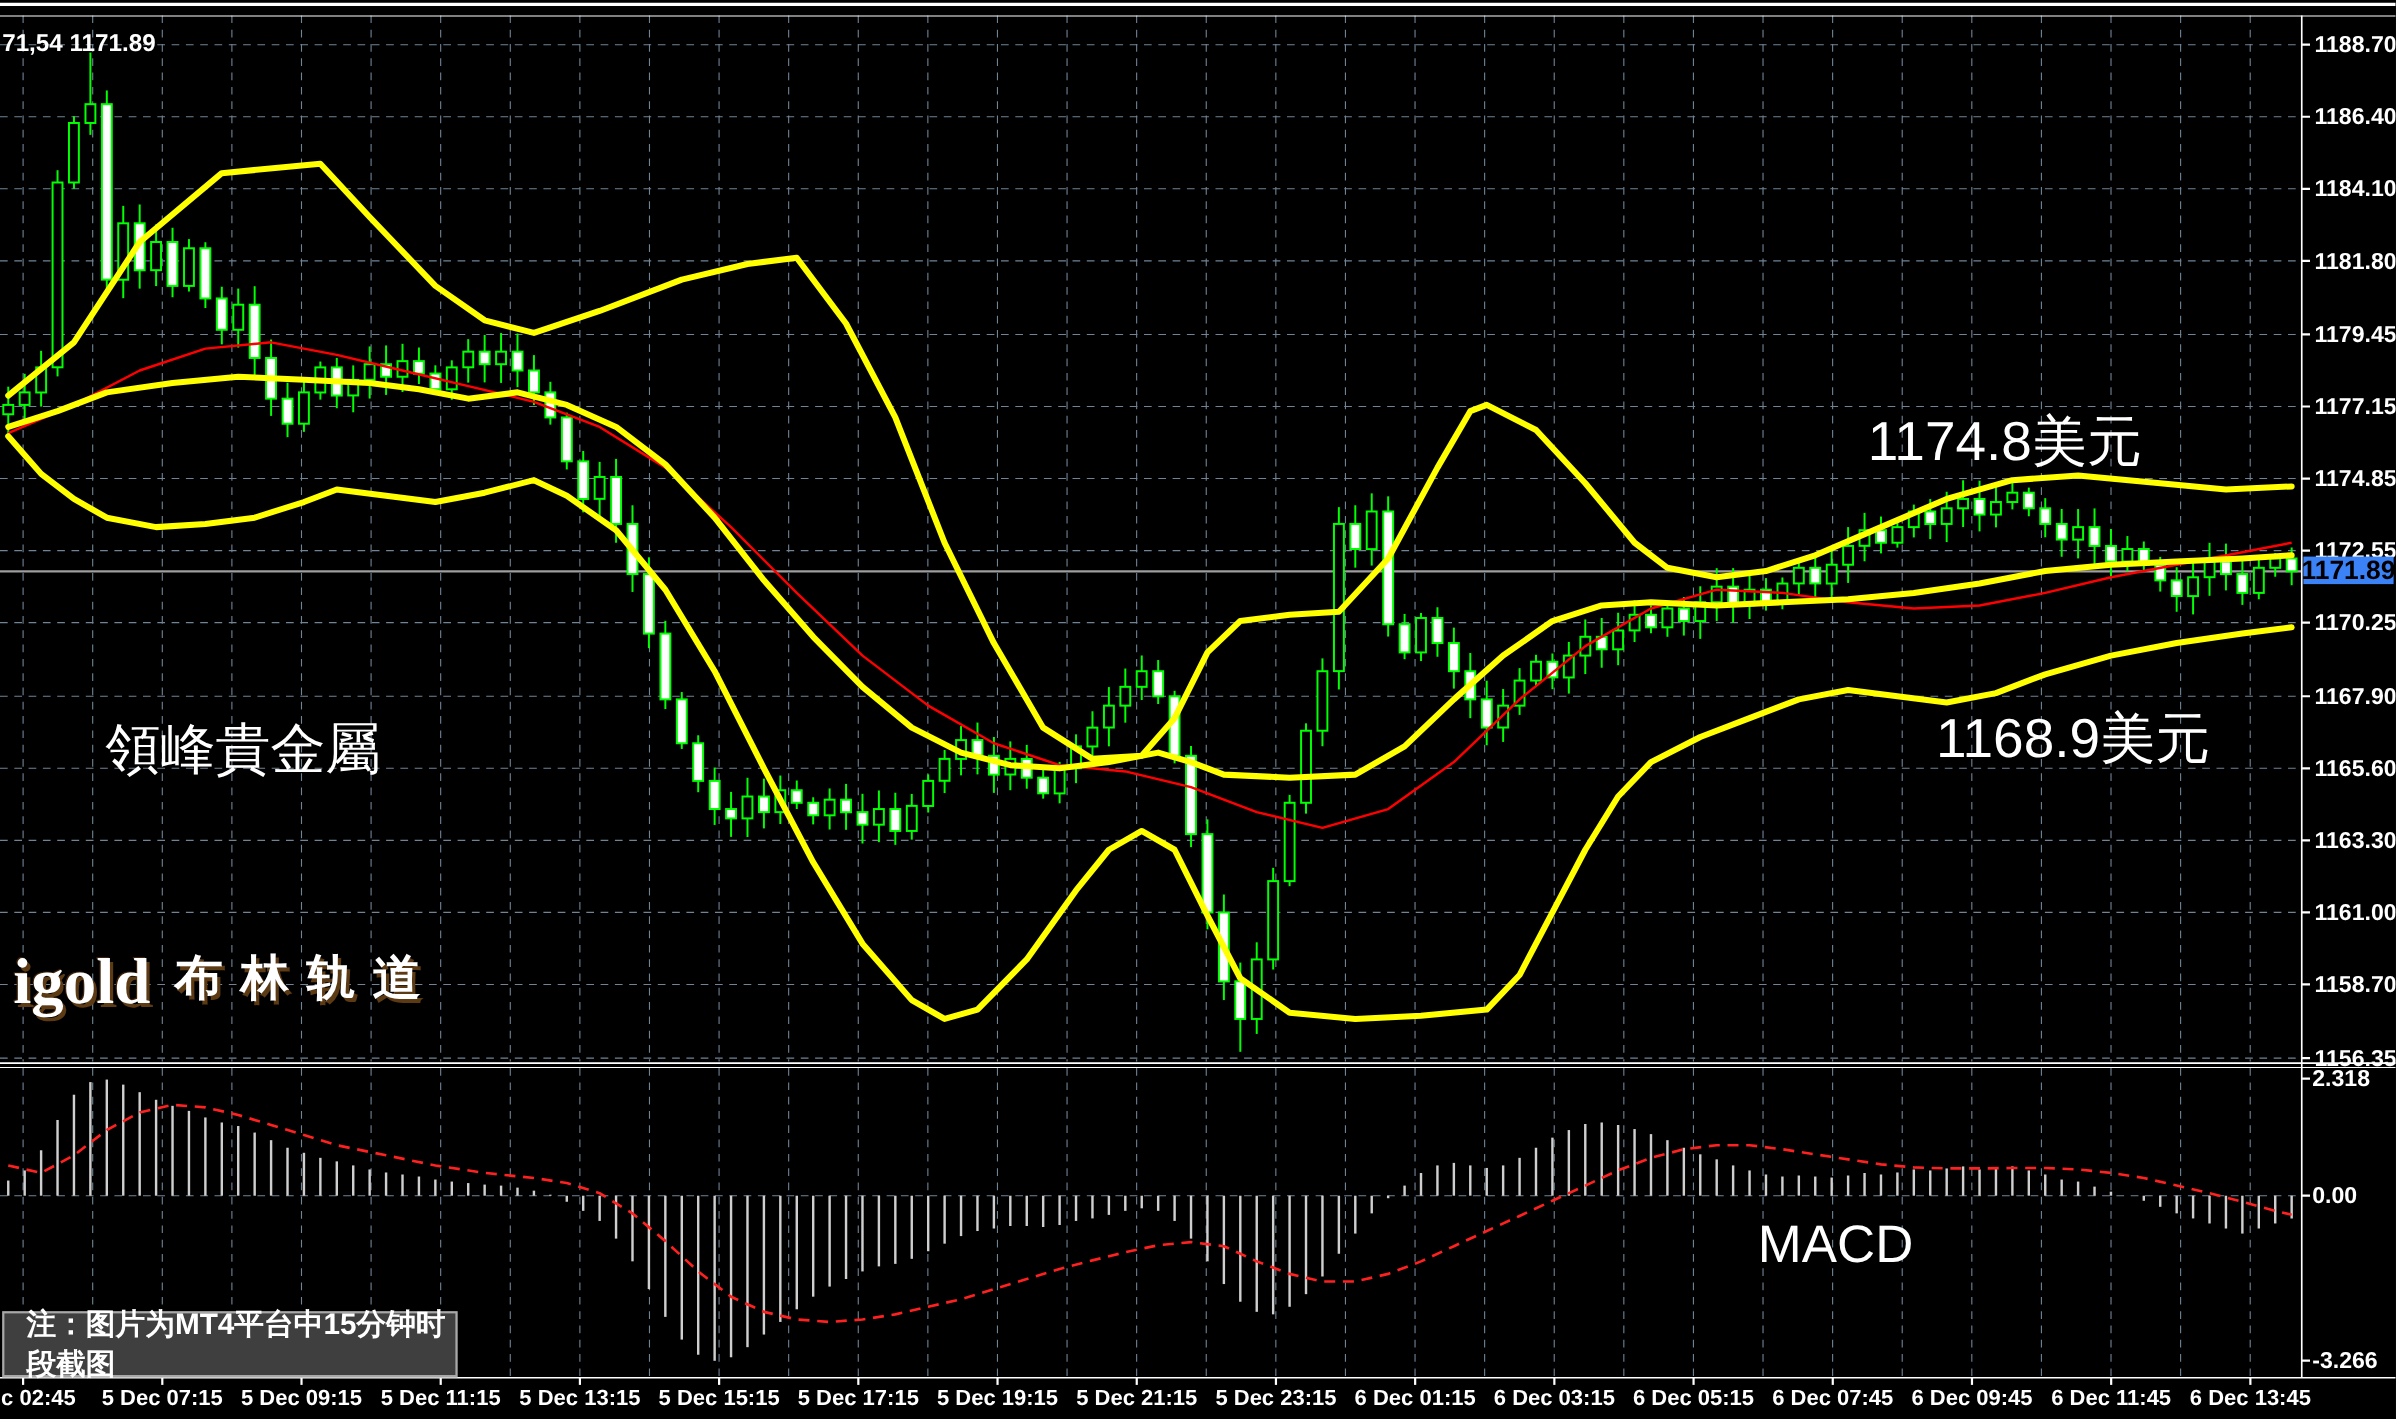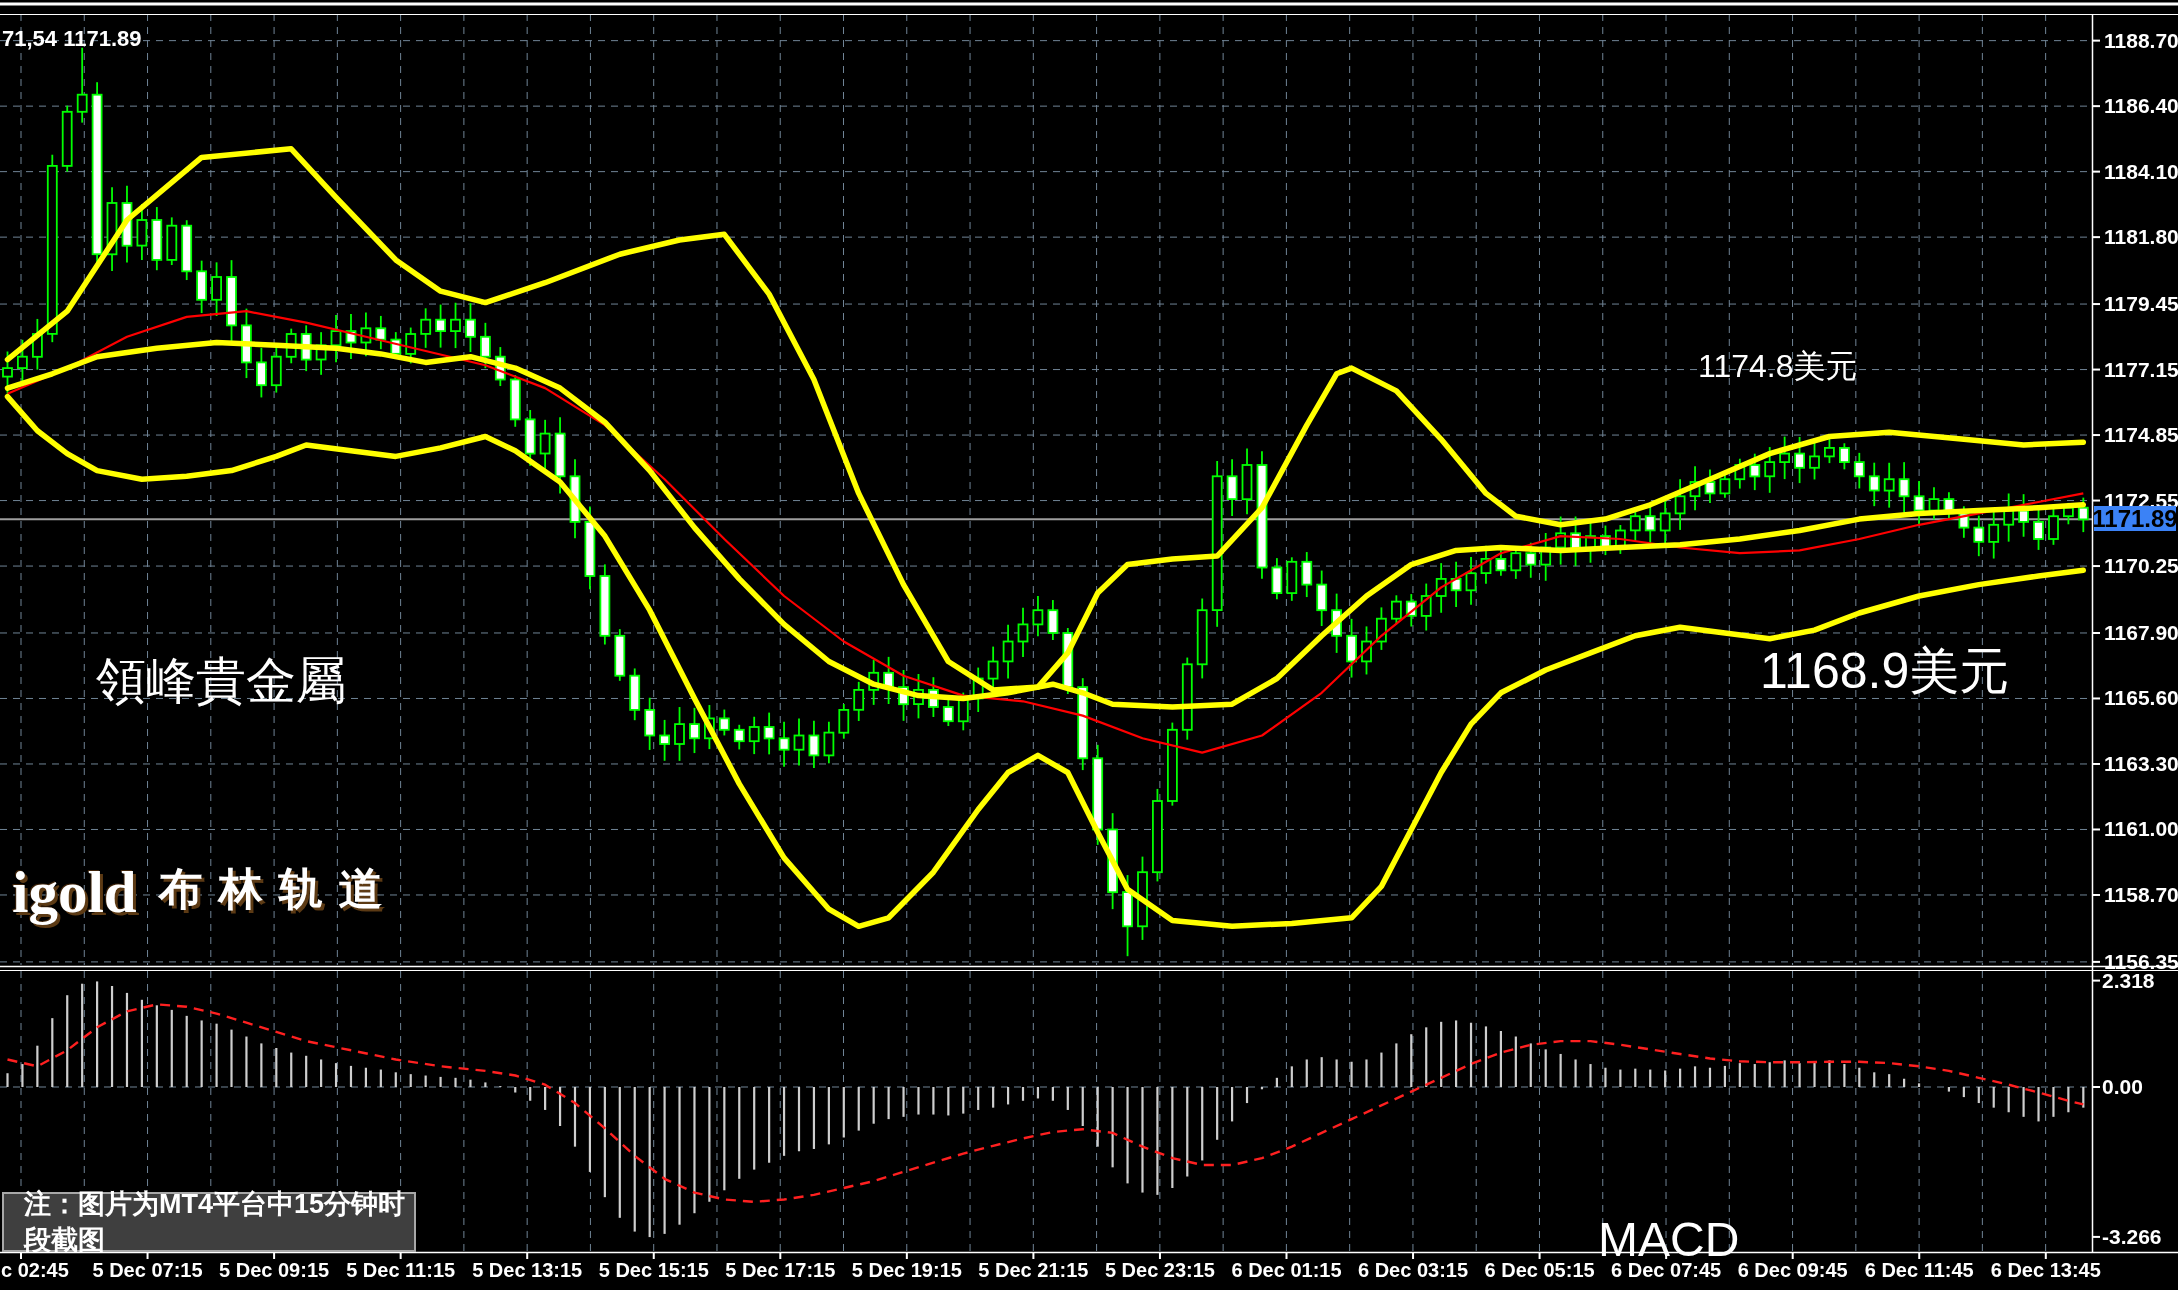--- a/index.html
+++ b/index.html
@@ -2,23 +2,23 @@
 <html><head>
 <meta charset="utf-8">
 <style>
   html,body{margin:0;padding:0;background:#111;}
   #screen{position:relative;width:2178px;height:1290px;background:#000;overflow:hidden;
           font-family:"Liberation Sans","DejaVu Sans",sans-serif;}
   svg text{font-family:"Liberation Sans","DejaVu Sans",sans-serif;}
   .ov{position:absolute;color:#ffffff;white-space:nowrap;line-height:1;margin-top:20px;}
   #ohlc{left:2px;top:8px;font-size:22px;font-weight:bold;}
   #ann-bollinger{left:96px;top:636px;font-size:50px;}
-  #ann-upper{left:1698px;top:330px;font-size:32px;}
+  #ann-upper{left:1698px;top:356px;font-size:50px;}
   #ann-lower{left:1760px;top:626px;font-size:50px;}
-  #ann-macd{left:1598px;top:1196px;font-size:48px;}
+  #ann-macd{left:1598px;top:1088px;font-size:48px;}
   #logo{position:absolute;left:12px;top:858px;white-space:nowrap;}
   #logo-en{font-family:"Liberation Serif","DejaVu Serif",serif;font-weight:bold;font-size:59px;
            color:#fff;text-shadow:3px 3px 0 #5c3a14,-1px -1px 0 #3d2208;}
   #logo-cn{font-size:44px;font-weight:bold;color:#fff;margin-left:22px;letter-spacing:16px;
            text-shadow:3px 3px 0 #5c3a14;vertical-align:8px;}
   #note{position:absolute;left:2px;top:1192px;width:390px;height:56px;background:#3f3f3f;
         border:2px solid #a8a8a8;display:flex;align-items:center;padding-left:20px;}
   #note span{color:#fff;font-size:27px;font-weight:bold;}
   #price-tag{position:absolute;left:2094px;top:506px;width:82px;height:25px;background:#3b82f6;
              color:#000;font-size:24px;font-weight:bold;display:flex;align-items:center;justify-content:center;}

